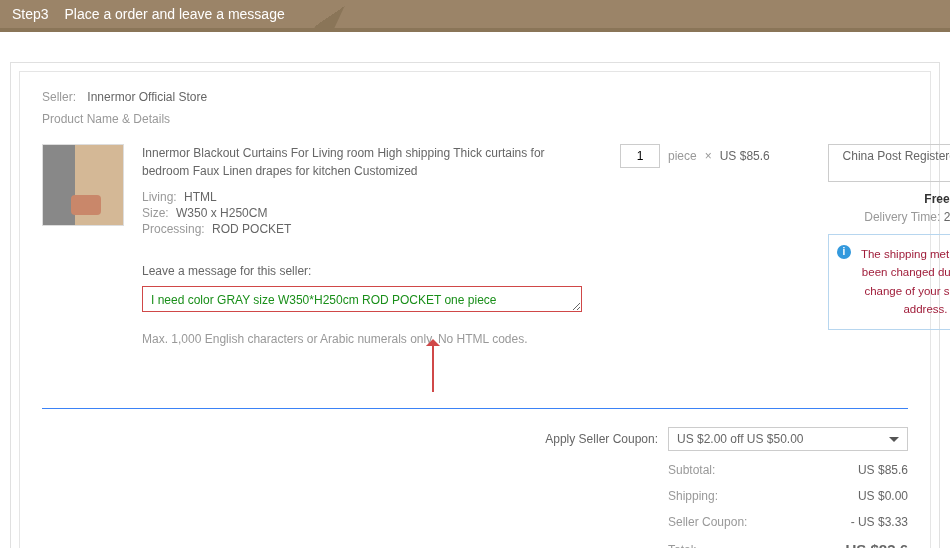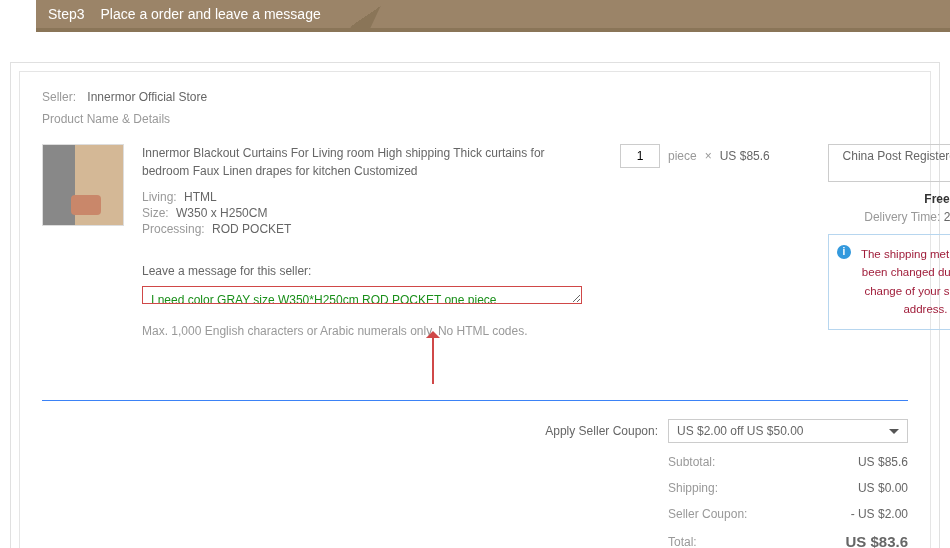--- a/index.html
+++ b/index.html
@@ -4,21 +4,20 @@
   <style>
     * { box-sizing: border-box; margin: 0; padding: 0; }
     body { font-family: Arial, sans-serif; font-size: 12px; color: #666; background: #fff; }
     .step-header {
       background: #9b8468;
       color: #fff;
       padding: 6px 12px;
       font-size: 14px;
       border-bottom: 4px solid #8a7558;
       position: relative;
-      margin-left: 36px;
     }
     .step-header::after {
       content: '';
       position: absolute;
       left: 320px;
       top: 0;
       bottom: -4px;
       width: 20px;
       background: linear-gradient(135deg, #9b8468 50%, #8a7558 50%);
       transform: skewX(-25deg);
@@ -67,21 +66,21 @@
       width: 175px; float: right;
     }
     .info-icon {
       position: absolute; left: 8px; top: 10px; width: 14px; height: 14px;
       background: #3399dd; border-radius: 50%; color: #fff; font-size: 10px;
       text-align: center; line-height: 14px; font-weight: bold;
     }
     .message-section { margin-top: 28px; }
     .msg-label { color: #666; margin-bottom: 8px; margin-top: 20px; }
     .msg-box {
-      border: 1px solid #d04848; padding: 6px 8px; width: 440px; height: 18px;
+      border: 1px solid #d04848; padding: 6px 8px; width: 440px; height: 26px;
       color: #1a8f1a; font-size: 12px; resize: both; overflow: hidden;
       background: #fff;
     }
     .msg-hint { color: #999; margin-top: 20px; font-size: 12px; }
     .red-arrow {
       position: relative; width: 440px; height: 50px;
     }
     .red-arrow-line {
       position: absolute; left: 290px; top: -2px; width: 2px; height: 48px; background: #d04848;
     }
@@ -183,21 +182,21 @@
     <div class="summary-row">
       <span class="slbl">Subtotal:</span>
       <span class="sval">US $85.6</span>
     </div>
     <div class="summary-row">
       <span class="slbl">Shipping:</span>
       <span class="sval">US $0.00</span>
     </div>
     <div class="summary-row">
       <span class="slbl">Seller Coupon:</span>
-      <span class="sval">- US $2.00</span>
+      <span class="sval">- US $3.33</span>
     </div>
     <div class="summary-row">
       <span class="slbl total-lbl">Total:</span>
       <span class="sval total-val">US $83.6</span>
     </div>
   </div>
 
 </div>
 </div>
 

